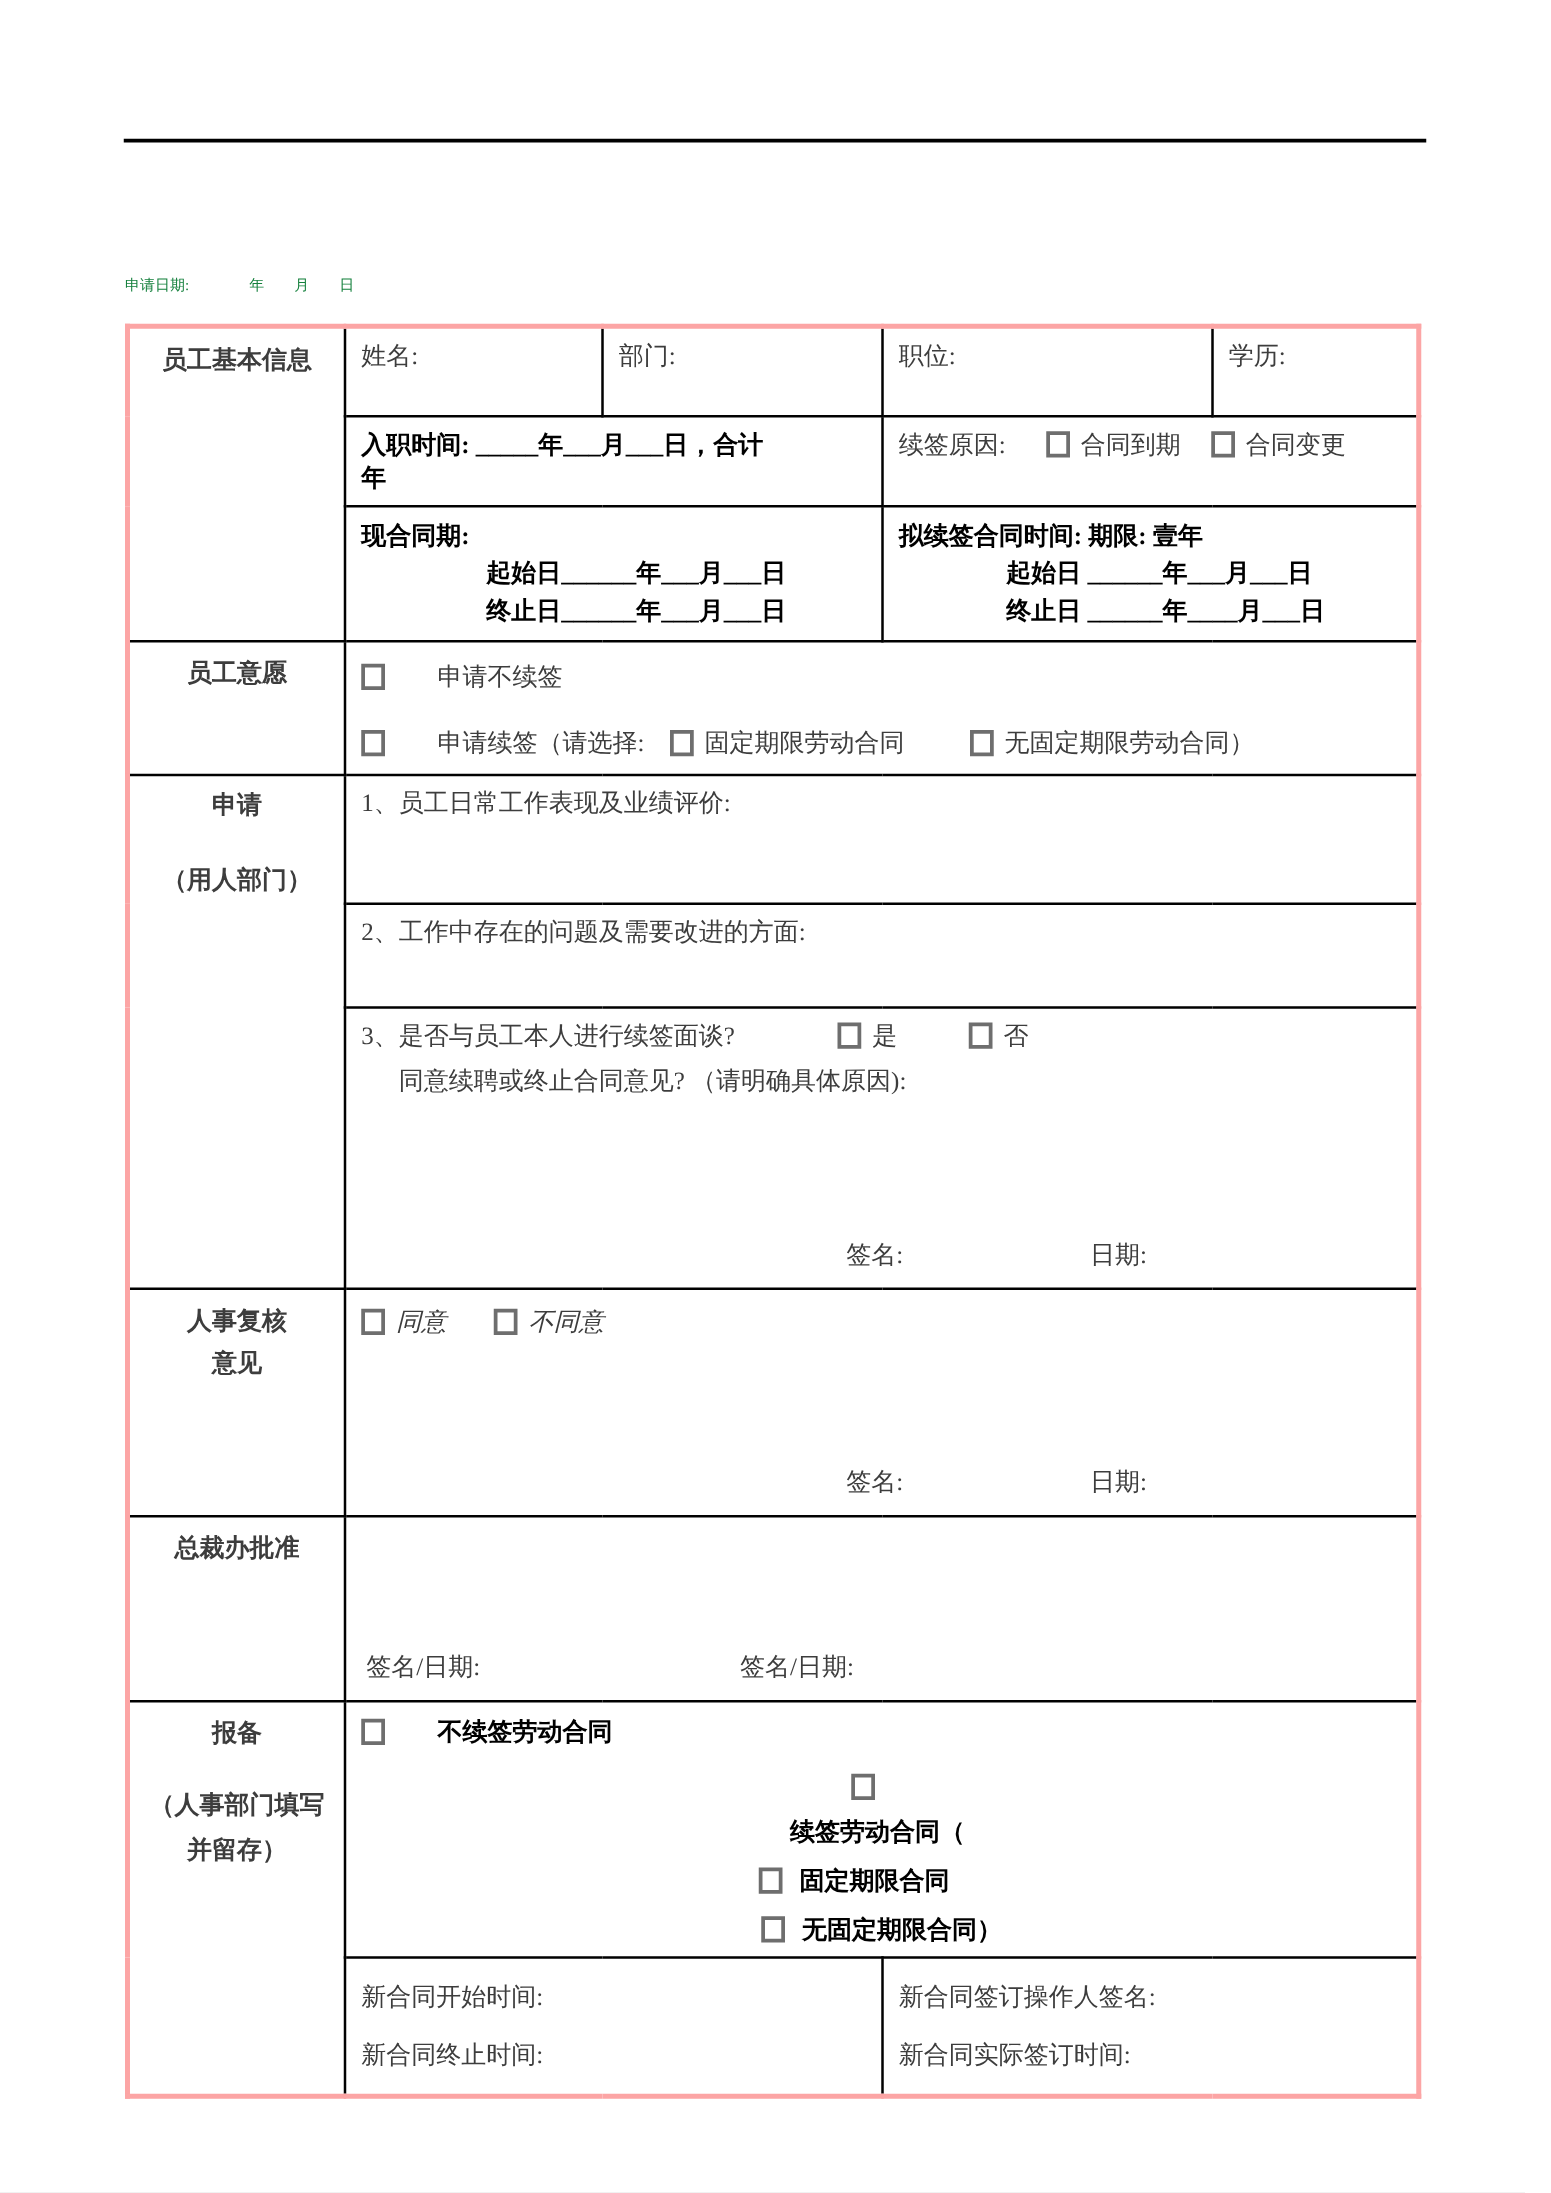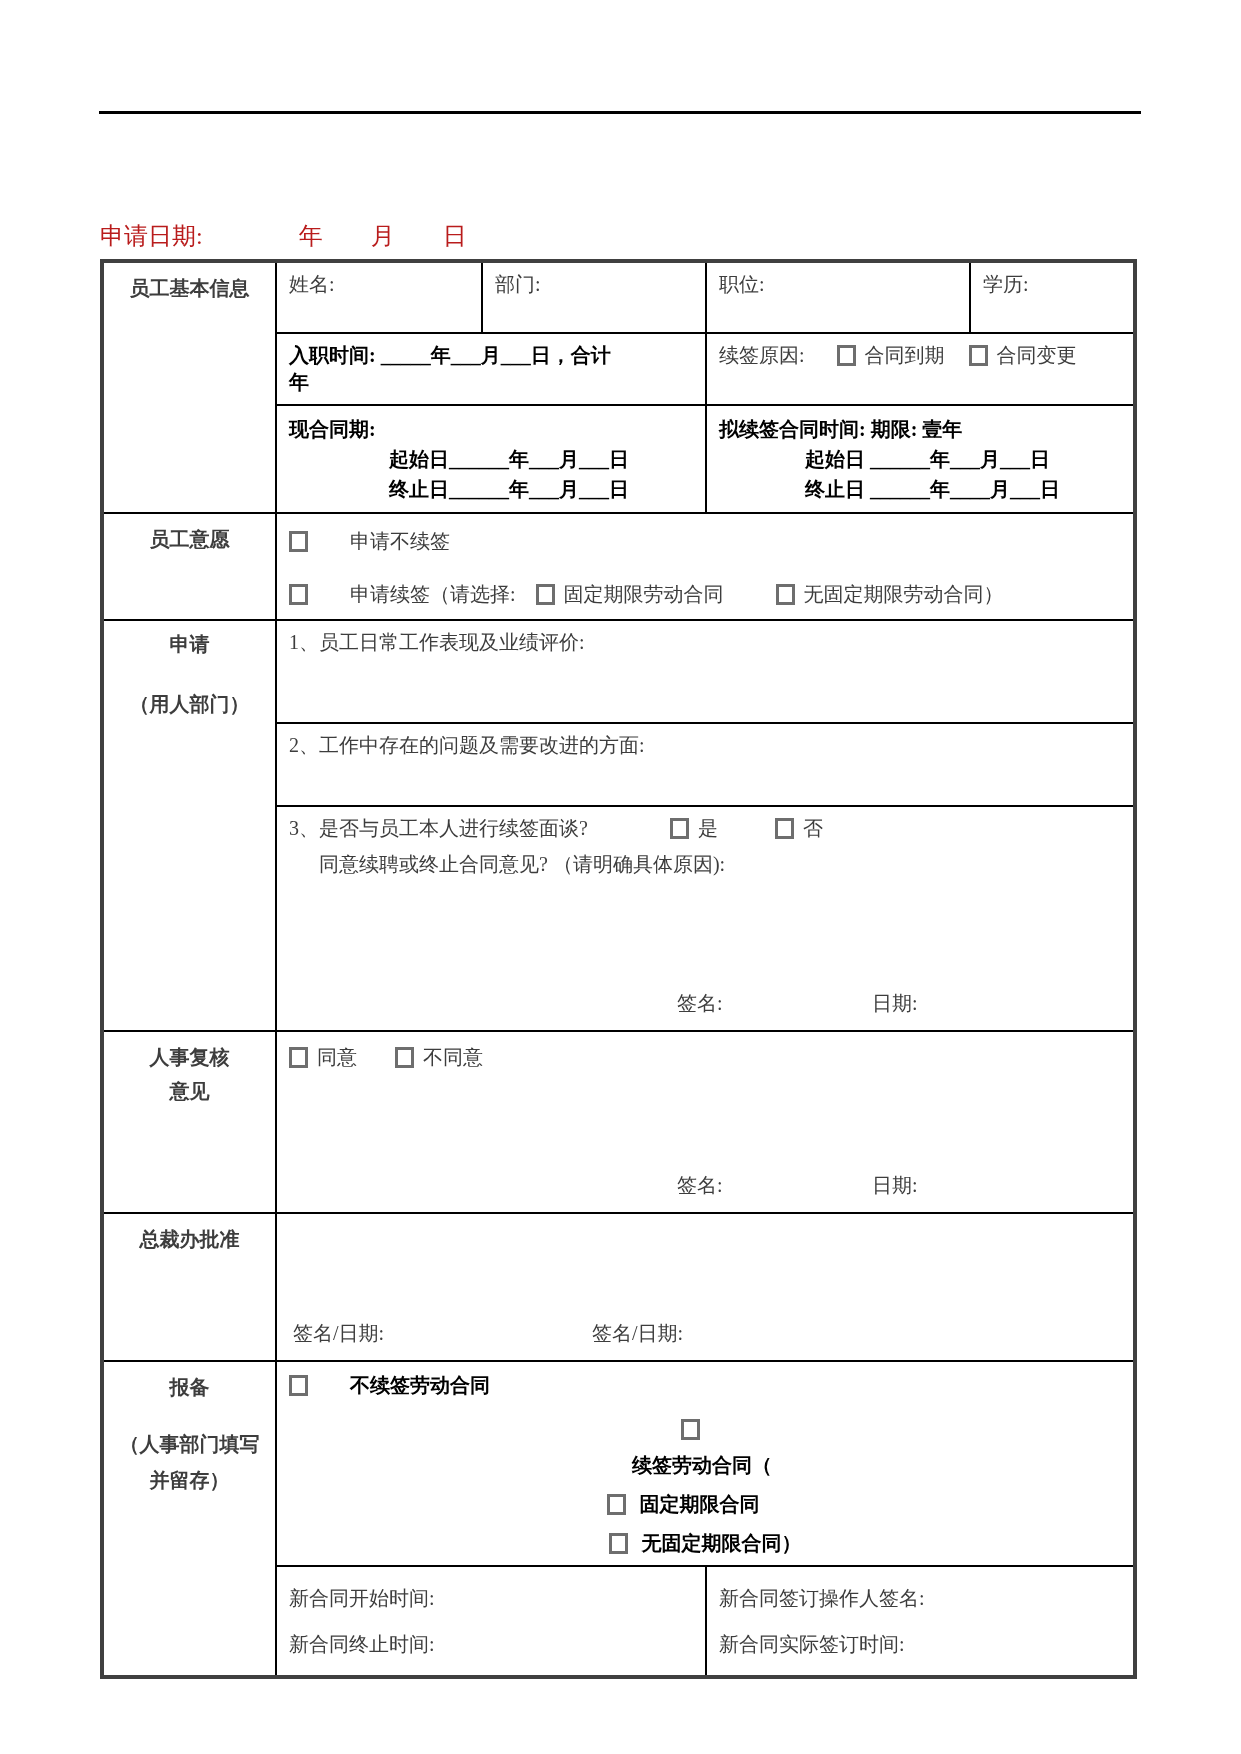--- a/index.html
+++ b/index.html
@@ -16,28 +16,28 @@
     width:1042px;height:3px;background:#000;
   }
   .title{
     position:absolute;top:170px;left:0;width:100%;
     text-align:center;
     font-size:33px;font-weight:bold;color:#000;
     letter-spacing:1px;
   }
   .apply-date{
     position:absolute;top:220px;left:100px;
-    font-size:24px;color:#b91c1c;
+    font-size:12px;color:#15803d;
     white-space:pre;
   }
   table.form{
     position:absolute;left:100px;top:259px;
     border-collapse:collapse;table-layout:fixed;
     width:1033px;
-    border:4px solid #404040;
+    border:4px solid #fca5a5;
   }
   table.form td{
     border:2px solid #000;
     vertical-align:top;
     padding:8px 12px;
     font-size:20px;
     color:#3d3d3d;
     overflow:hidden;
   }
   td.rowlabel{
@@ -202,21 +202,21 @@
         </div>
       </td>
     </tr>
 
     <tr style="height:182px">
       <td class="rowlabel">
         <div>人事复核</div>
         <div>意见</div>
       </td>
       <td colspan="4" class="relcell">
-        <div class="inline-row" style="margin-top:4px;">
+        <div class="inline-row" style="margin-top:4px;font-style:italic;">
           <span class="opt" style="margin-right:26px;">
             <span class="cb"></span>
             <span>同意</span>
           </span>
           <span class="opt">
             <span class="cb"></span>
             <span>不同意</span>
           </span>
         </div>
         <div class="sig-abs">

